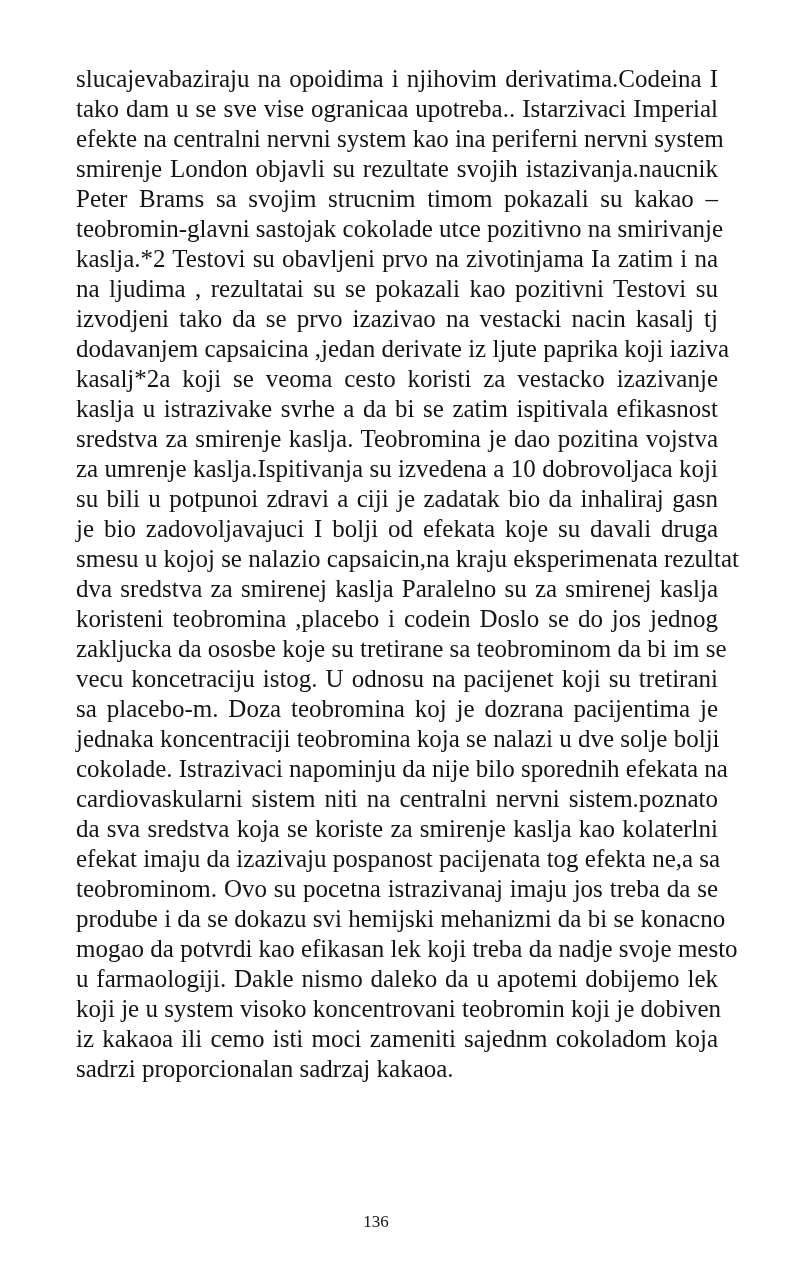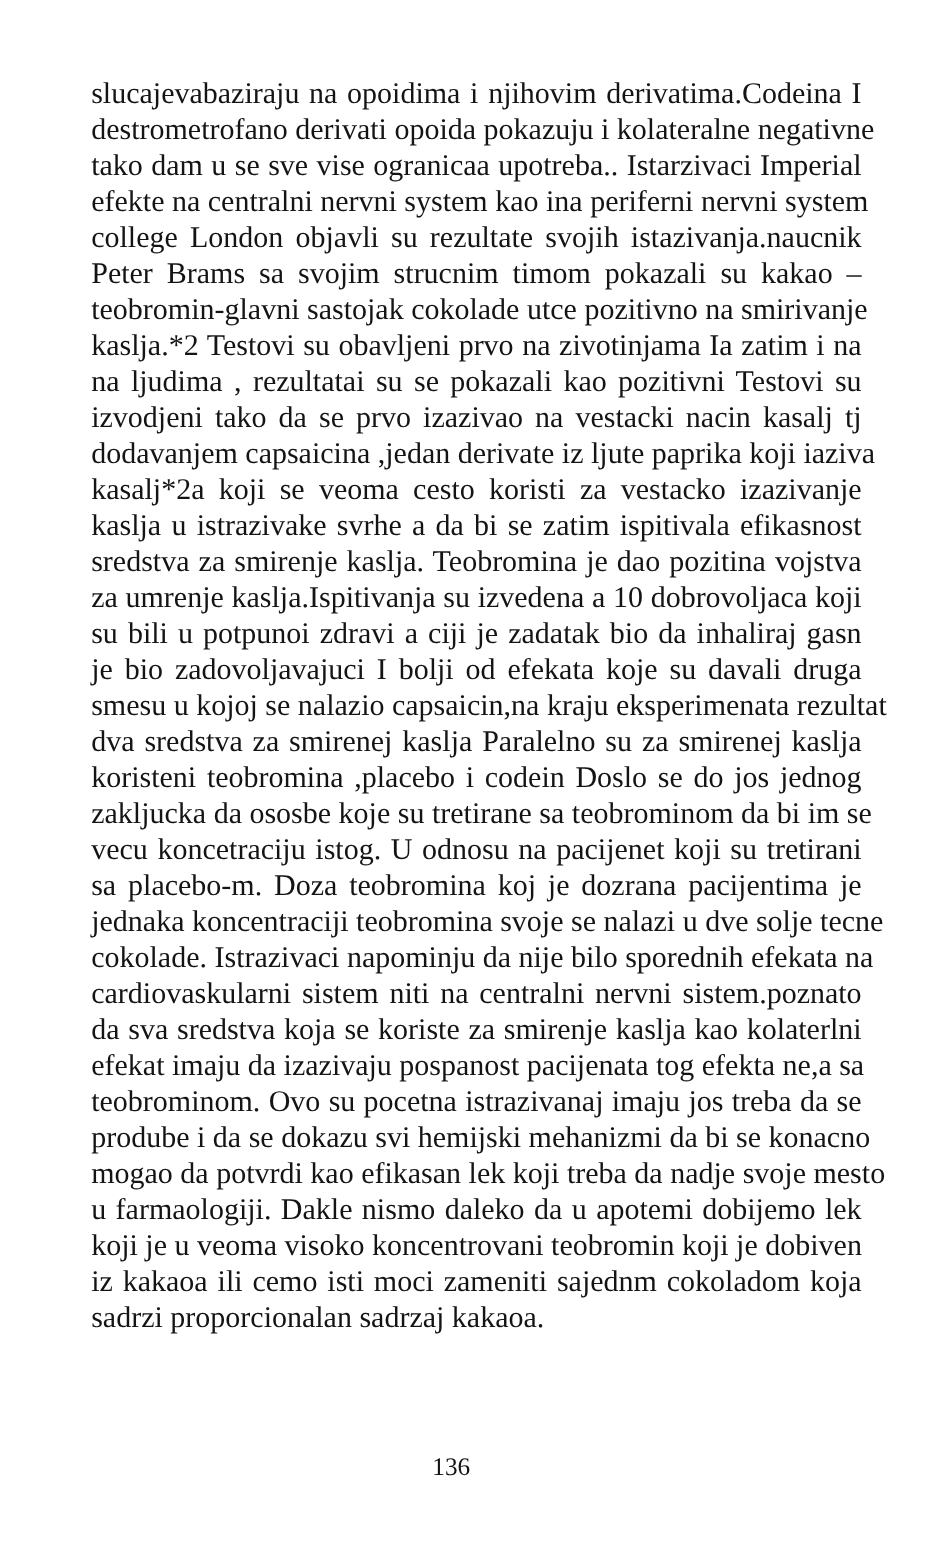--- a/index.html
+++ b/index.html
@@ -34,60 +34,59 @@
   .text-line:last-child {
     text-align: left;
     text-align-last: left;
   }
   .page-number {
     position: absolute;
     top: 1207px;
     left: 0;
     width: 100%;
     text-align: center;
-    font-size: 21px;
+    font-size: 17px;
     line-height: 30px;
     color: #141414;
   }
 </style>
 </head>
 <body>
 
 <div class="page">
   <div class="text-block">
       <div class="text-line">slucajevabaziraju na opoidima i njihovim derivatima.Codeina I</div>
-      <div class="text-line">destrometrofano derivati opoida pokazuju i kolateralne negativne</div>
       <div class="text-line">tako dam u se sve vise ogranicaa upotreba.. Istarzivaci Imperial</div>
       <div class="text-line">efekte na centralni nervni system kao ina periferni nervni system</div>
-      <div class="text-line">college London objavli su rezultate svojih istazivanja.naucnik</div>
+      <div class="text-line">smirenje London objavli su rezultate svojih istazivanja.naucnik</div>
       <div class="text-line">Peter Brams sa svojim strucnim timom pokazali su kakao –</div>
       <div class="text-line">teobromin-glavni sastojak cokolade utce pozitivno na smirivanje</div>
       <div class="text-line">kaslja.*2 Testovi su obavljeni prvo na zivotinjama Ia zatim i na</div>
       <div class="text-line">na ljudima , rezultatai su se pokazali kao pozitivni Testovi su</div>
       <div class="text-line">izvodjeni tako da se prvo izazivao na vestacki nacin kasalj tj</div>
       <div class="text-line">dodavanjem capsaicina ,jedan derivate iz ljute paprika koji iaziva</div>
       <div class="text-line">kasalj*2a koji se veoma cesto koristi za vestacko izazivanje</div>
       <div class="text-line">kaslja u istrazivake svrhe a da bi se zatim ispitivala efikasnost</div>
       <div class="text-line">sredstva za smirenje kaslja. Teobromina je dao pozitina vojstva</div>
       <div class="text-line">za umrenje kaslja.Ispitivanja su izvedena a 10 dobrovoljaca koji</div>
       <div class="text-line">su bili u potpunoi zdravi a ciji je zadatak bio da inhaliraj gasn</div>
       <div class="text-line">je bio zadovoljavajuci I bolji od efekata koje su davali druga</div>
       <div class="text-line">smesu u kojoj se nalazio capsaicin,na kraju eksperimenata rezultat</div>
       <div class="text-line">dva sredstva za smirenej kaslja Paralelno su za smirenej kaslja</div>
       <div class="text-line">koristeni teobromina ,placebo i codein Doslo se do jos jednog</div>
       <div class="text-line">zakljucka da ososbe koje su tretirane sa teobrominom da bi im se</div>
       <div class="text-line">vecu koncetraciju istog. U odnosu na pacijenet koji su tretirani</div>
       <div class="text-line">sa placebo-m. Doza teobromina koj je dozrana pacijentima je</div>
-      <div class="text-line">jednaka koncentraciji teobromina svoje se nalazi u dve solje tecne</div>
+      <div class="text-line">jednaka koncentraciji teobromina koja se nalazi u dve solje bolji</div>
       <div class="text-line">cokolade. Istrazivaci napominju da nije bilo sporednih efekata na</div>
       <div class="text-line">cardiovaskularni sistem niti na centralni nervni sistem.poznato</div>
       <div class="text-line">da sva sredstva koja se koriste za smirenje kaslja kao kolaterlni</div>
       <div class="text-line">efekat imaju da izazivaju pospanost pacijenata tog efekta ne,a sa</div>
       <div class="text-line">teobrominom. Ovo su pocetna istrazivanaj imaju jos treba da se</div>
       <div class="text-line">prodube i da se dokazu svi hemijski mehanizmi da bi se konacno</div>
       <div class="text-line">mogao da potvrdi kao efikasan lek koji treba da nadje svoje mesto</div>
       <div class="text-line">u farmaologiji. Dakle nismo daleko da u apotemi dobijemo lek</div>
-      <div class="text-line">koji je u veoma visoko koncentrovani teobromin koji je dobiven</div>
+      <div class="text-line">koji je u system visoko koncentrovani teobromin koji je dobiven</div>
       <div class="text-line">iz kakaoa ili cemo isti moci zameniti sajednm cokoladom koja</div>
       <div class="text-line">sadrzi proporcionalan sadrzaj kakaoa.</div>
     </div>
   <div class="page-number">136</div>
 </div>
 
 </body></html>

